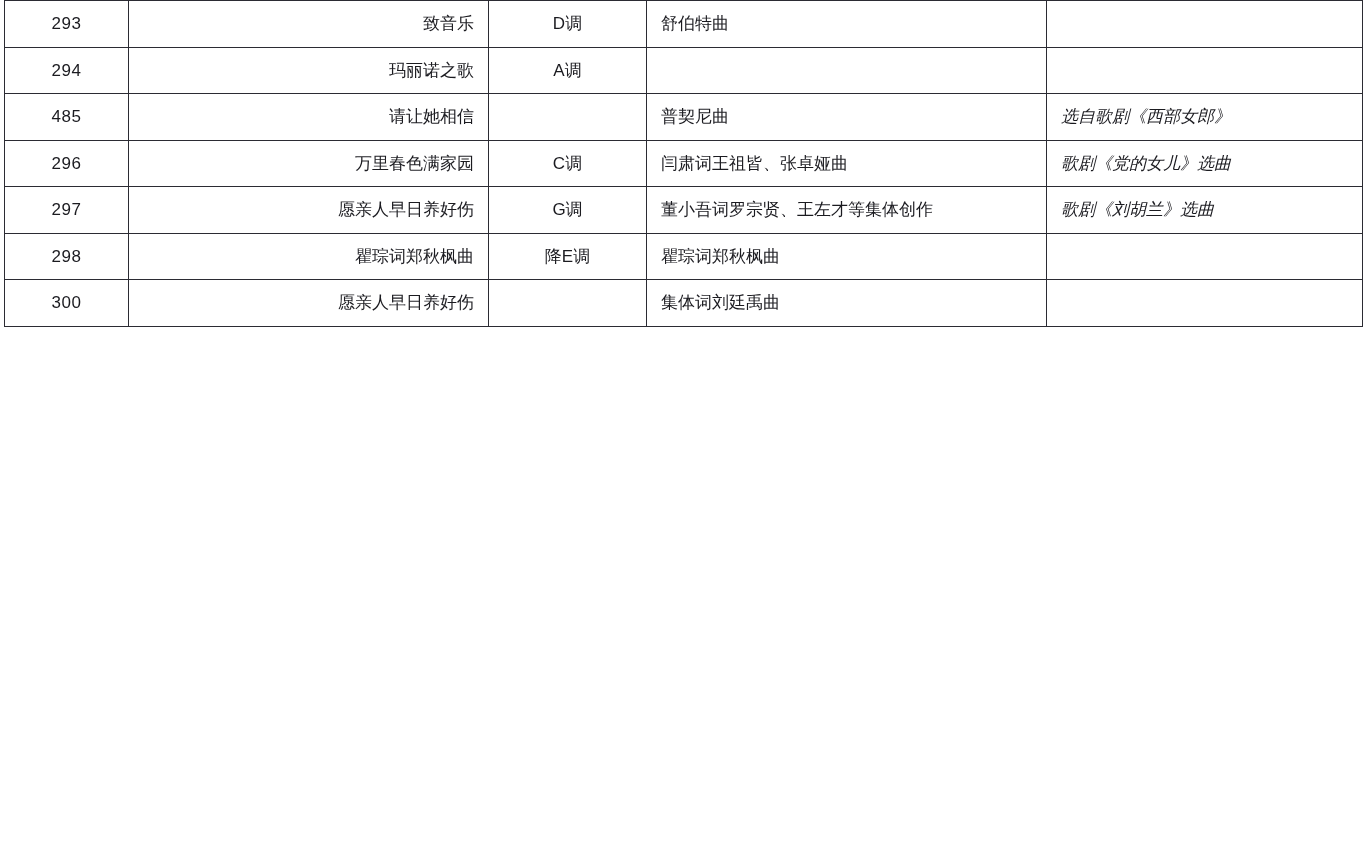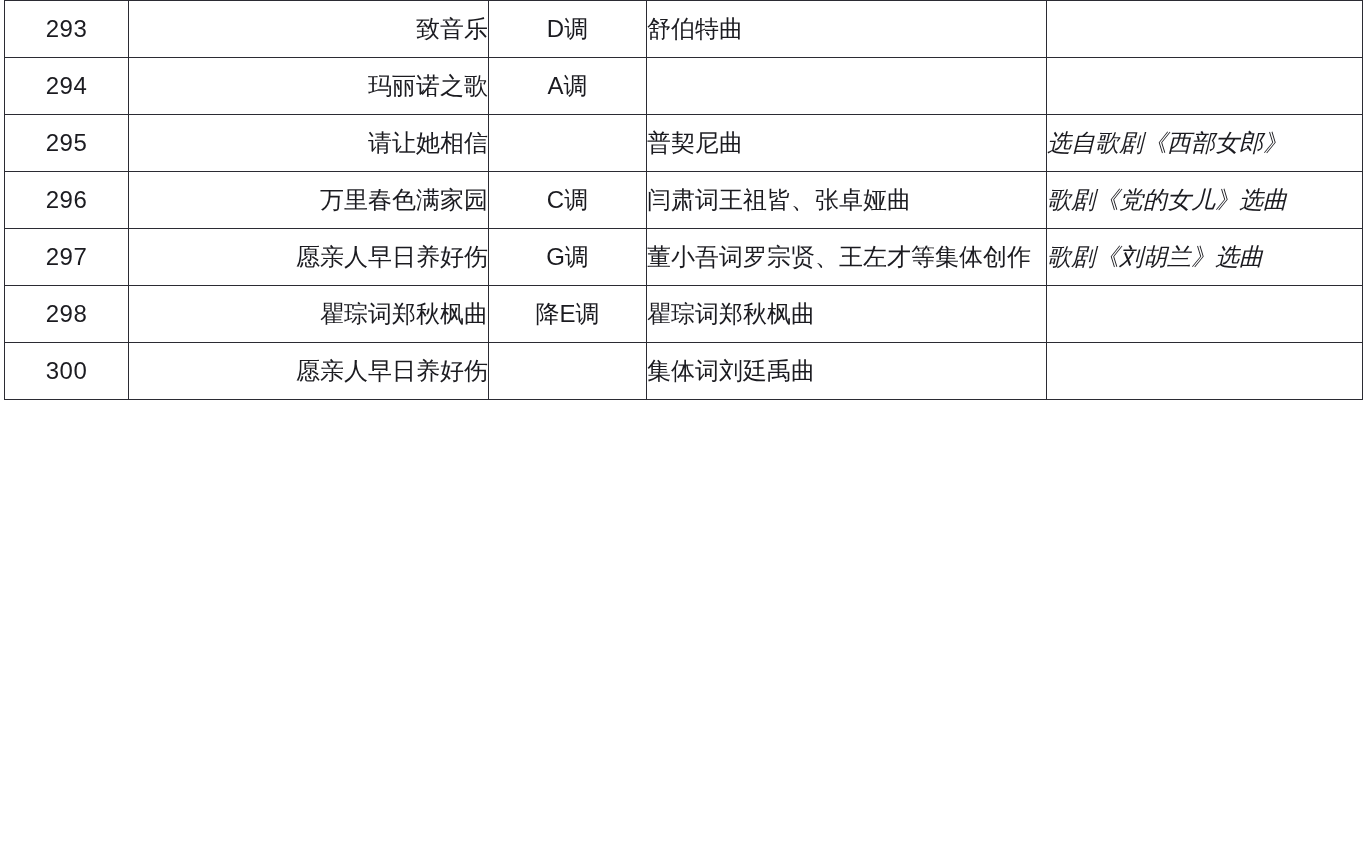--- a/index.html
+++ b/index.html
@@ -22,22 +22,22 @@
     box-sizing: border-box;
   }
   table.song-table {
     border-collapse: collapse;
     width: 1358px;
     margin: 0 0 0 4px;
     table-layout: fixed;
   }
   table.song-table td {
     border: 1px solid #2b2b33;
-    padding: 10px 0;
-    font-size: 24px;
+    padding: 10px 14px;
+    font-size: 17px;
     line-height: 1.5;
     color: #1b1b20;
     vertical-align: middle;
     word-break: break-word;
     background: #ffffff;
   }
   col.c-num    { width: 124px; }
   col.c-title  { width: 360px; }
   col.c-key    { width: 158px; }
   col.c-author { width: 400px; }
@@ -81,21 +81,21 @@
 
       <tr>
         <td class="num">294</td>
         <td class="title">玛丽诺之歌</td>
         <td class="key">A调</td>
         <td class="author"></td>
         <td class="note"></td>
       </tr>
 
       <tr>
-        <td class="num">295</td>
+        <td class="num">485</td>
         <td class="title">请让她相信</td>
         <td class="key"></td>
         <td class="author">普契尼曲</td>
         <td class="note">选自歌剧《西部女郎》</td>
       </tr>
 
       <tr>
         <td class="num">296</td>
         <td class="title">万里春色满家园</td>
         <td class="key">C调</td>

